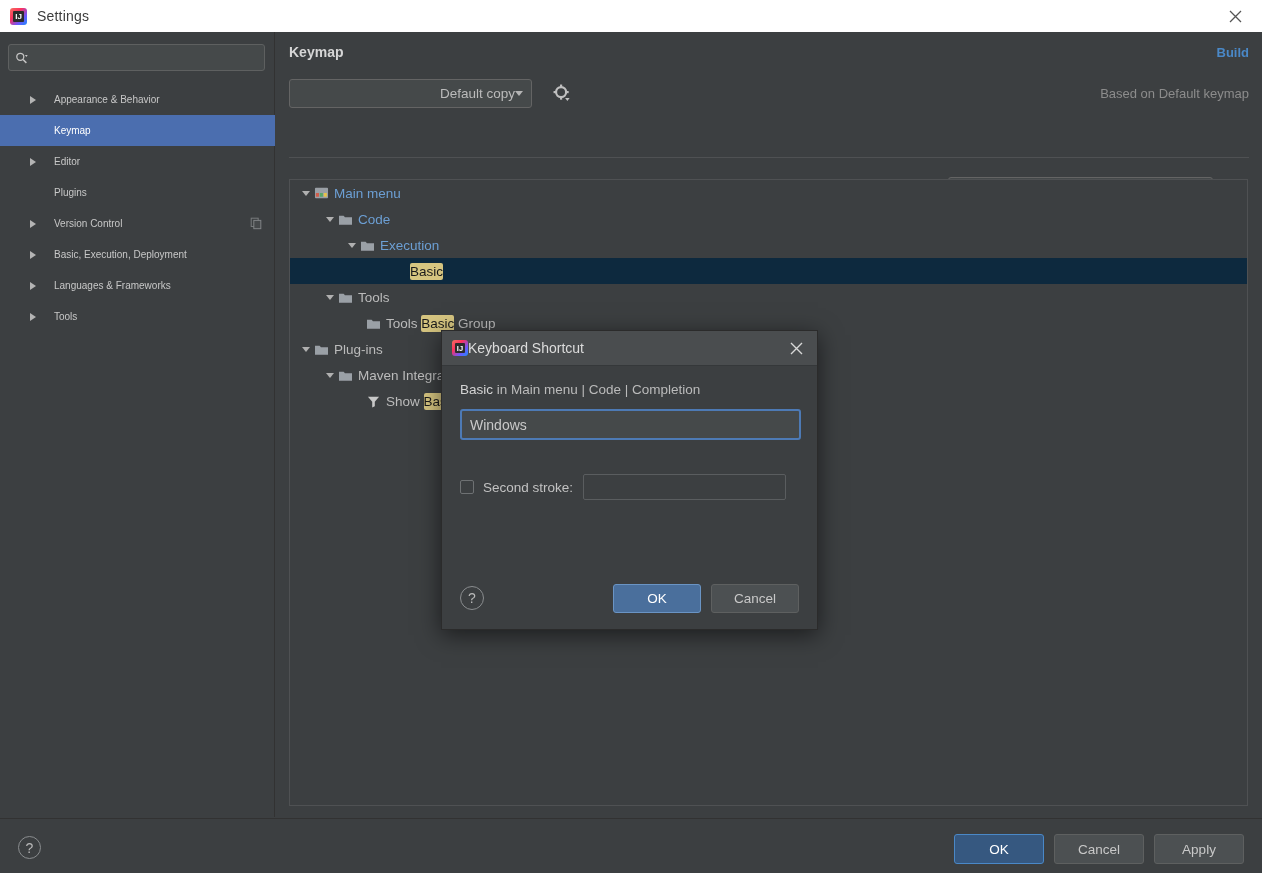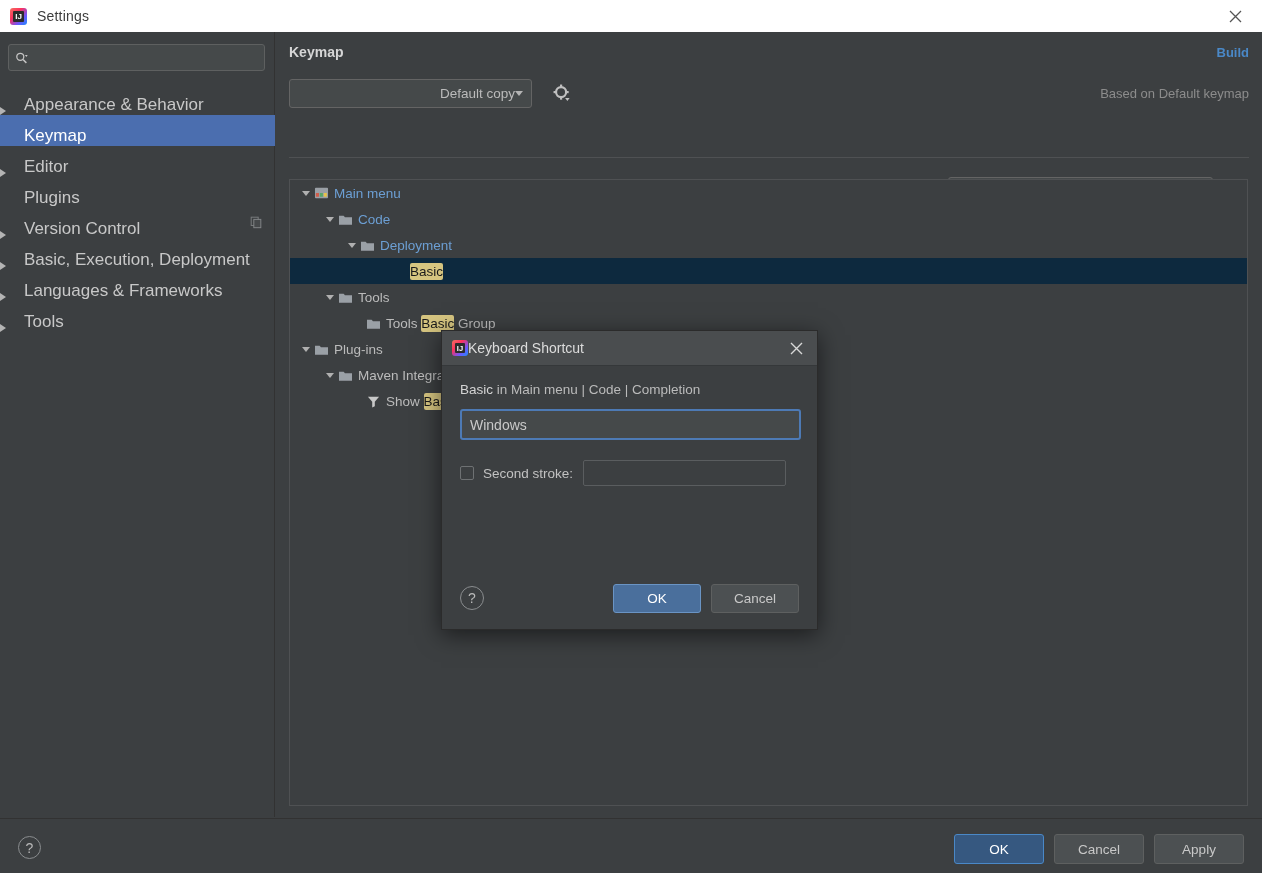--- a/index.html
+++ b/index.html
@@ -107,24 +107,24 @@
     width: 100%;
     margin-left: 4px;
   }
   .side-search input::placeholder { color: #7b7e80; }
 
   .side-list { position: absolute; left: 0; top: 52px; width: 275px; }
   .side-item {
     position: relative;
     height: 31px;
     display: flex;
-    align-items: flex-end;
-    padding-left: 0;
+    align-items: center;
+    padding-left: 30px;
     color: #c8c8c8;
-    font-size: 17px;
+    font-size: 10px;
     cursor: default;
   }
   .side-item.selected {
     background: #4b6eaf;
     color: #ffffff;
   }
   .side-arrow {
     width: 18px;
     flex: 0 0 18px;
     display: flex;
@@ -378,21 +378,21 @@
   .shortcut-field {
     width: 341px; height: 31px;
     background: #45494a;
     border: 2px solid #4d7ab5;
     border-radius: 3px;
     display: flex; align-items: center;
     padding: 0 8px;
     color: #c9c9c9; font-size: 14px;
   }
   .stroke-row {
-    margin-top: 20px;
+    margin-top: 34px;
     display: flex; align-items: center;
   }
   .checkbox {
     width: 14px; height: 14px;
     border: 1px solid #6e7173;
     background: #3c3f41;
     border-radius: 2px;
     flex: 0 0 auto;
     cursor: pointer;
   }
@@ -621,21 +621,21 @@
 
     <div class="tree-row" style="padding-left:54px;">
       <span class="tree-arrow">
           <span class="down"></span>
         </span>
       <span class="tree-icon">
         <svg width="15" height="13" viewBox="0 0 16 14">
             <path d="M1 3 h5 l1.4 1.6 h7.6 v8 H1 z" fill="#9aa0a6"></path>
           </svg>
       </span>
-      <span class="tree-label-blue">Deployment</span>
+      <span class="tree-label-blue">Execution</span>
     </div>
 
     <div class="tree-row selected" style="padding-left:120px;">
       <span class="hl">Basic</span>
     </div>
 
     <div class="tree-row" style="padding-left:32px;">
       <span class="tree-arrow">
           <span class="down"></span>
         </span>

